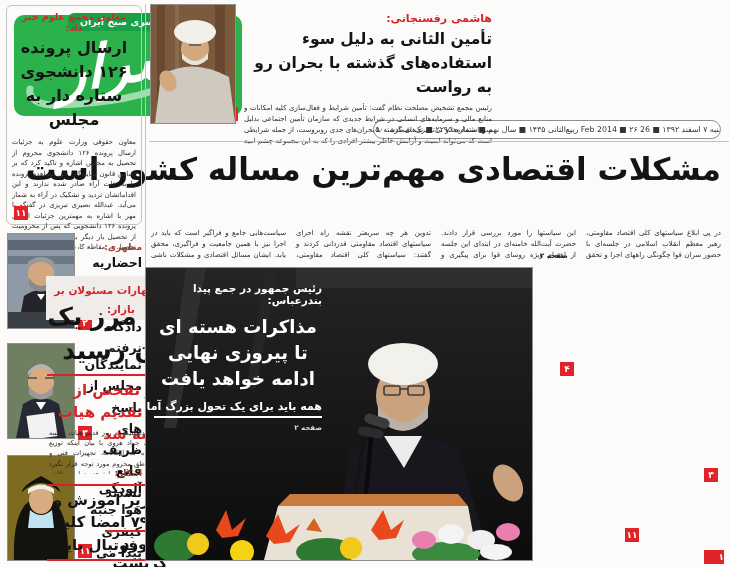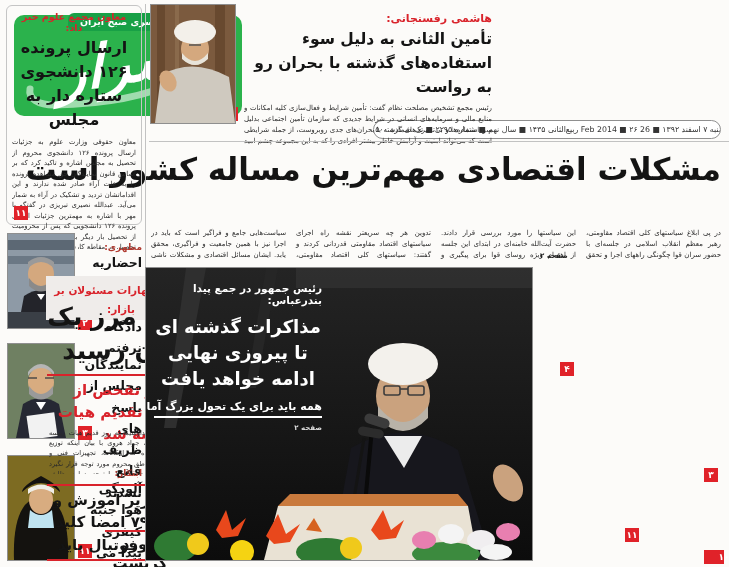--- a/index.html
+++ b/index.html
@@ -222,19 +222,19 @@
       <ellipse cx="278" cy="272" rx="12" ry="9" fill="#e87fb0"></ellipse>
       <ellipse cx="305" cy="266" rx="13" ry="10" fill="#f4f4f4"></ellipse>
       <ellipse cx="335" cy="272" rx="14" ry="10" fill="#f0eef0"></ellipse>
       <ellipse cx="362" cy="264" rx="12" ry="9" fill="#e87fb0"></ellipse>
       <ellipse cx="350" cy="284" rx="16" ry="8" fill="#f4f4f4"></ellipse>
       <polygon points="160,262 168,250 176,264" fill="#d6621f"></polygon>
     </svg>
     
     <div class="abs" style="top:14px; right:210px; width:168px; text-align:right;">
       <div class="overlay-kicker">رئیس جمهور در جمع پیدا بندرعباس:</div>
-      <div class="overlay-headline" style="margin-top:8px;">مذاکرات گذشته ای تا پیروزی نهایی ادامه خواهد یافت</div>
+      <div class="overlay-headline" style="margin-top:8px;">مذاکرات هسته ای تا پیروزی نهایی ادامه خواهد یافت</div>
       <div class="overlay-subhead" style="margin-top:8px;">همه باید برای یک تحول بزرگ آماده شویم</div>
       <div class="page-ref" style="color:#ddd; margin-top:6px;">صفحه ۲</div>
     </div>
   </div>
 
 </div>
 
 </body></html>

